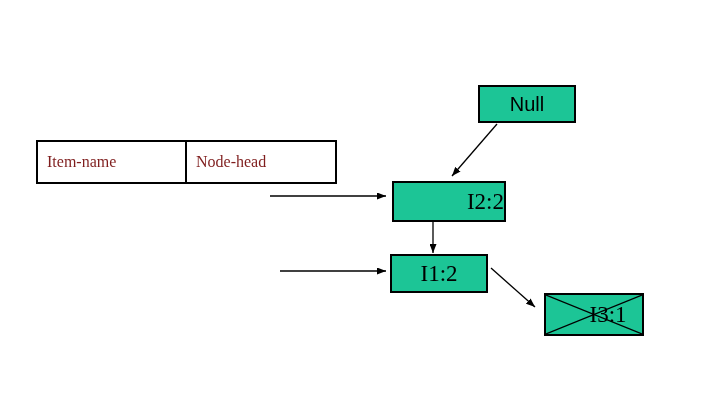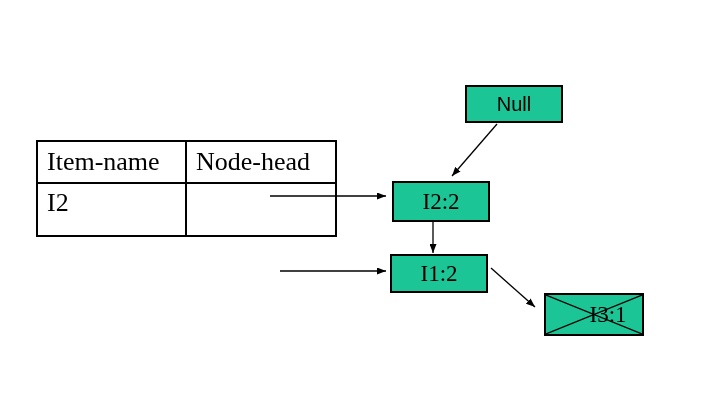--- a/index.html
+++ b/index.html
@@ -14,22 +14,22 @@
   }
 
   
   table.lookup {
     position: absolute;
     left: 36px;
     top: 140px;
     border-collapse: collapse;
     table-layout: fixed;
     font-family: "Liberation Serif", serif;
-    font-size: 26px;
-    color: #000000;
+    font-size: 16px;
+    color: #7f1d1d;
   }
   table.lookup th, table.lookup td {
     border: 2px solid #000;
     text-align: left;
     font-weight: normal;
     padding-left: 9px;
   }
   table.lookup col.c1 { width: 149px; }
   table.lookup col.c2 { width: 150px; }
   tr.hdr-row  { height: 42px; }
@@ -44,25 +44,25 @@
     background: var(--node-fill, #1CC596);
     border: 2px solid var(--node-border, #000);
     display: flex;
     align-items: center;
     justify-content: center;
     font-family: "Liberation Serif", serif;
     font-size: 23px;
     color: #000;
   }
   .node-null {
-    left: 465px; top: 85px; width: 98px; height: 38px;
+    left: 478px; top: 85px; width: 98px; height: 38px;
     font-family: "Liberation Sans", sans-serif;
     font-size: 20px;
   }
-  .node-i2 { left: 392px; top: 181px; width: 98px; height: 41px; }
+  .node-i2 { left: 392px; top: 181px; width: 114px; height: 41px; justify-content: flex-end; }
   .node-i1 { left: 390px; top: 254px; width: 98px; height: 39px; }
   .node-i3 { left: 544px; top: 293px; width: 100px; height: 43px; padding-left: 28px; }
 
   .cross-svg {
     position: absolute;
     left: 0; top: 0; width: 100%; height: 100%;
   }
   .cross-svg line { stroke: var(--arrow, #000); stroke-width: 1.3; }
   .node-label { position: relative; z-index: 2; }
 
@@ -83,24 +83,20 @@
 
   <table class="lookup">
     <colgroup>
         <col class="c1">
         <col class="c2">
       </colgroup>
     <tbody>
         <tr class="hdr-row">
       <th>Item-name</th>
       <th>Node-head</th>
-    </tr>
-    <tr class="row-i2">
-      <td>I2</td>
-      <td></td>
     </tr>
   </tbody>
     </table>
 
   <div class="node node-null">
     <span class="node-label">Null</span>
   </div>
 
   <div class="node node-i2">
     <span class="node-label">I2:2</span>

